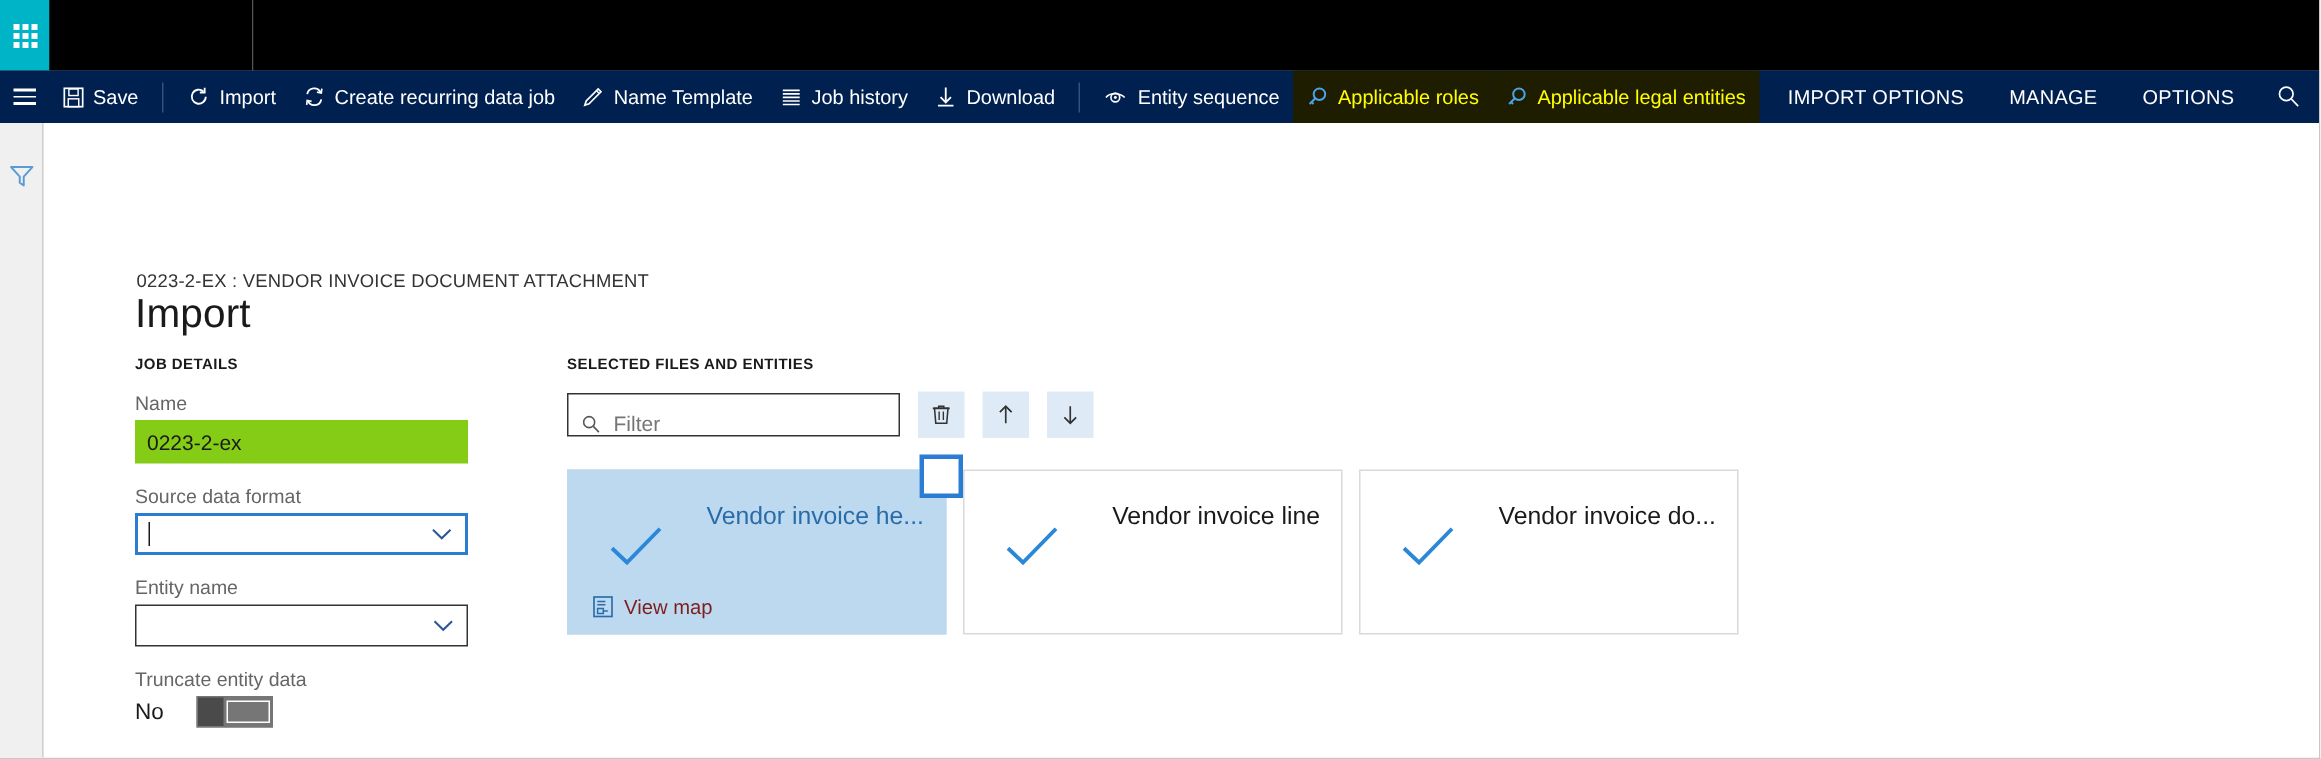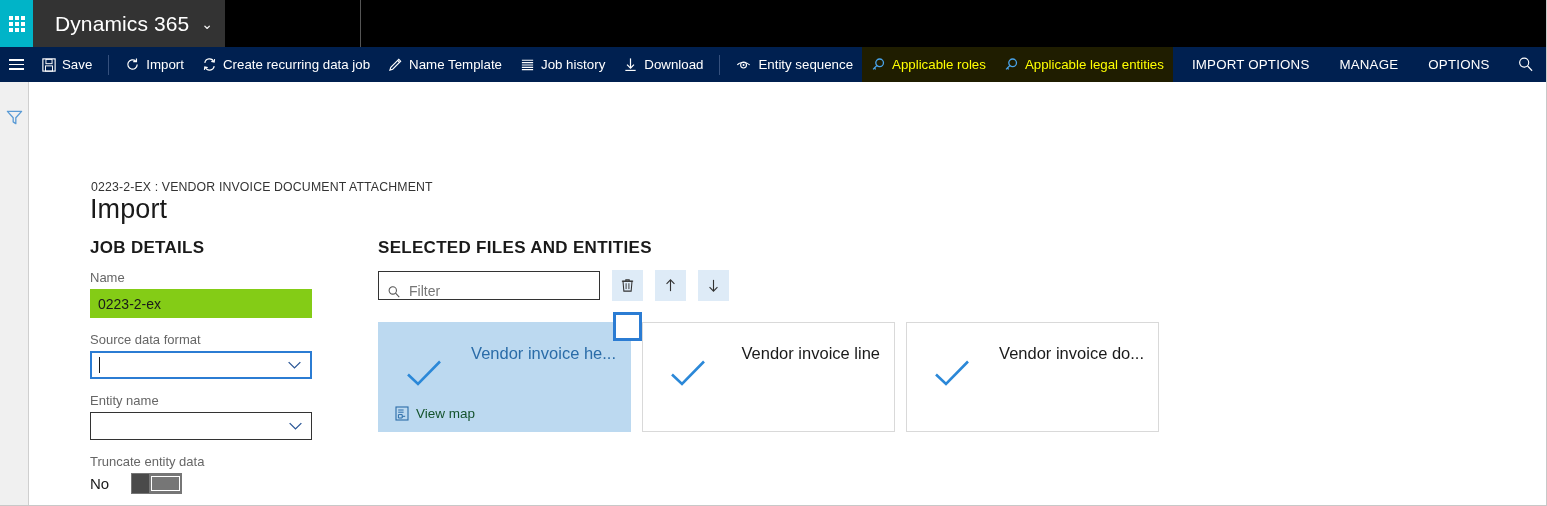--- a/index.html
+++ b/index.html
@@ -129,21 +129,21 @@
   }
   .pagetitle {
     position: absolute; left: 61px; top: 112px;
     font-size: 27px; font-weight: 300; color: #1a1a1a;
     letter-spacing: .1px;
   }
 
   
   .col-left { position: absolute; left: 61px; top: 156px; width: 280px; }
   .section-head {
-    font-size: 17px; font-weight: bold; color: #1a1a1a;
+    font-size: 10px; font-weight: bold; color: #1a1a1a;
     letter-spacing: .3px; margin-bottom: 12px;
   }
   .fieldlbl { font-size: 13px; color: #666666; margin-bottom: 4px; }
   .readfield {
     width: 222px; height: 29px;
     background: #84cc16; border: none;
     display: flex; align-items: center;
     padding: 0 8px;
     font-size: 14px; color: #1a1a1a;
   }
@@ -239,21 +239,21 @@
   .card-cb {
     position: absolute; right: -12px; top: -11px;
     width: 29px; height: 29px;
     background: #ffffff;
     border: 3px solid #2b7cd3;
     cursor: pointer;
   }
   .card-link {
     position: absolute; left: 16px; bottom: 10px;
     display: flex; align-items: center; gap: 7px;
-    font-size: 13.5px; color: #14532d;
+    font-size: 13.5px; color: #7f1d1d;
     cursor: pointer;
   }
 </style>
 </head>
 <body>
 
 <div class="app">
 
   <div class="topbar">
     <div class="waffle">
@@ -261,24 +261,20 @@
         <i></i>
           <i></i>
           <i></i>
           <i></i>
           <i></i>
           <i></i>
           <i></i>
           <i></i>
           <i></i>
       </div>
-    </div>
-    <div class="brand">
-      <span>Dynamics 365</span>
-      <span class="brand-chev">⌄</span>
     </div>
     <div class="topbar-gapA"></div>
     <div class="topbar-div"></div>
     <div class="topbar-rest"></div>
   </div>
 
   <div class="navbar">
 
     <div class="hamburger">
       <i></i>

